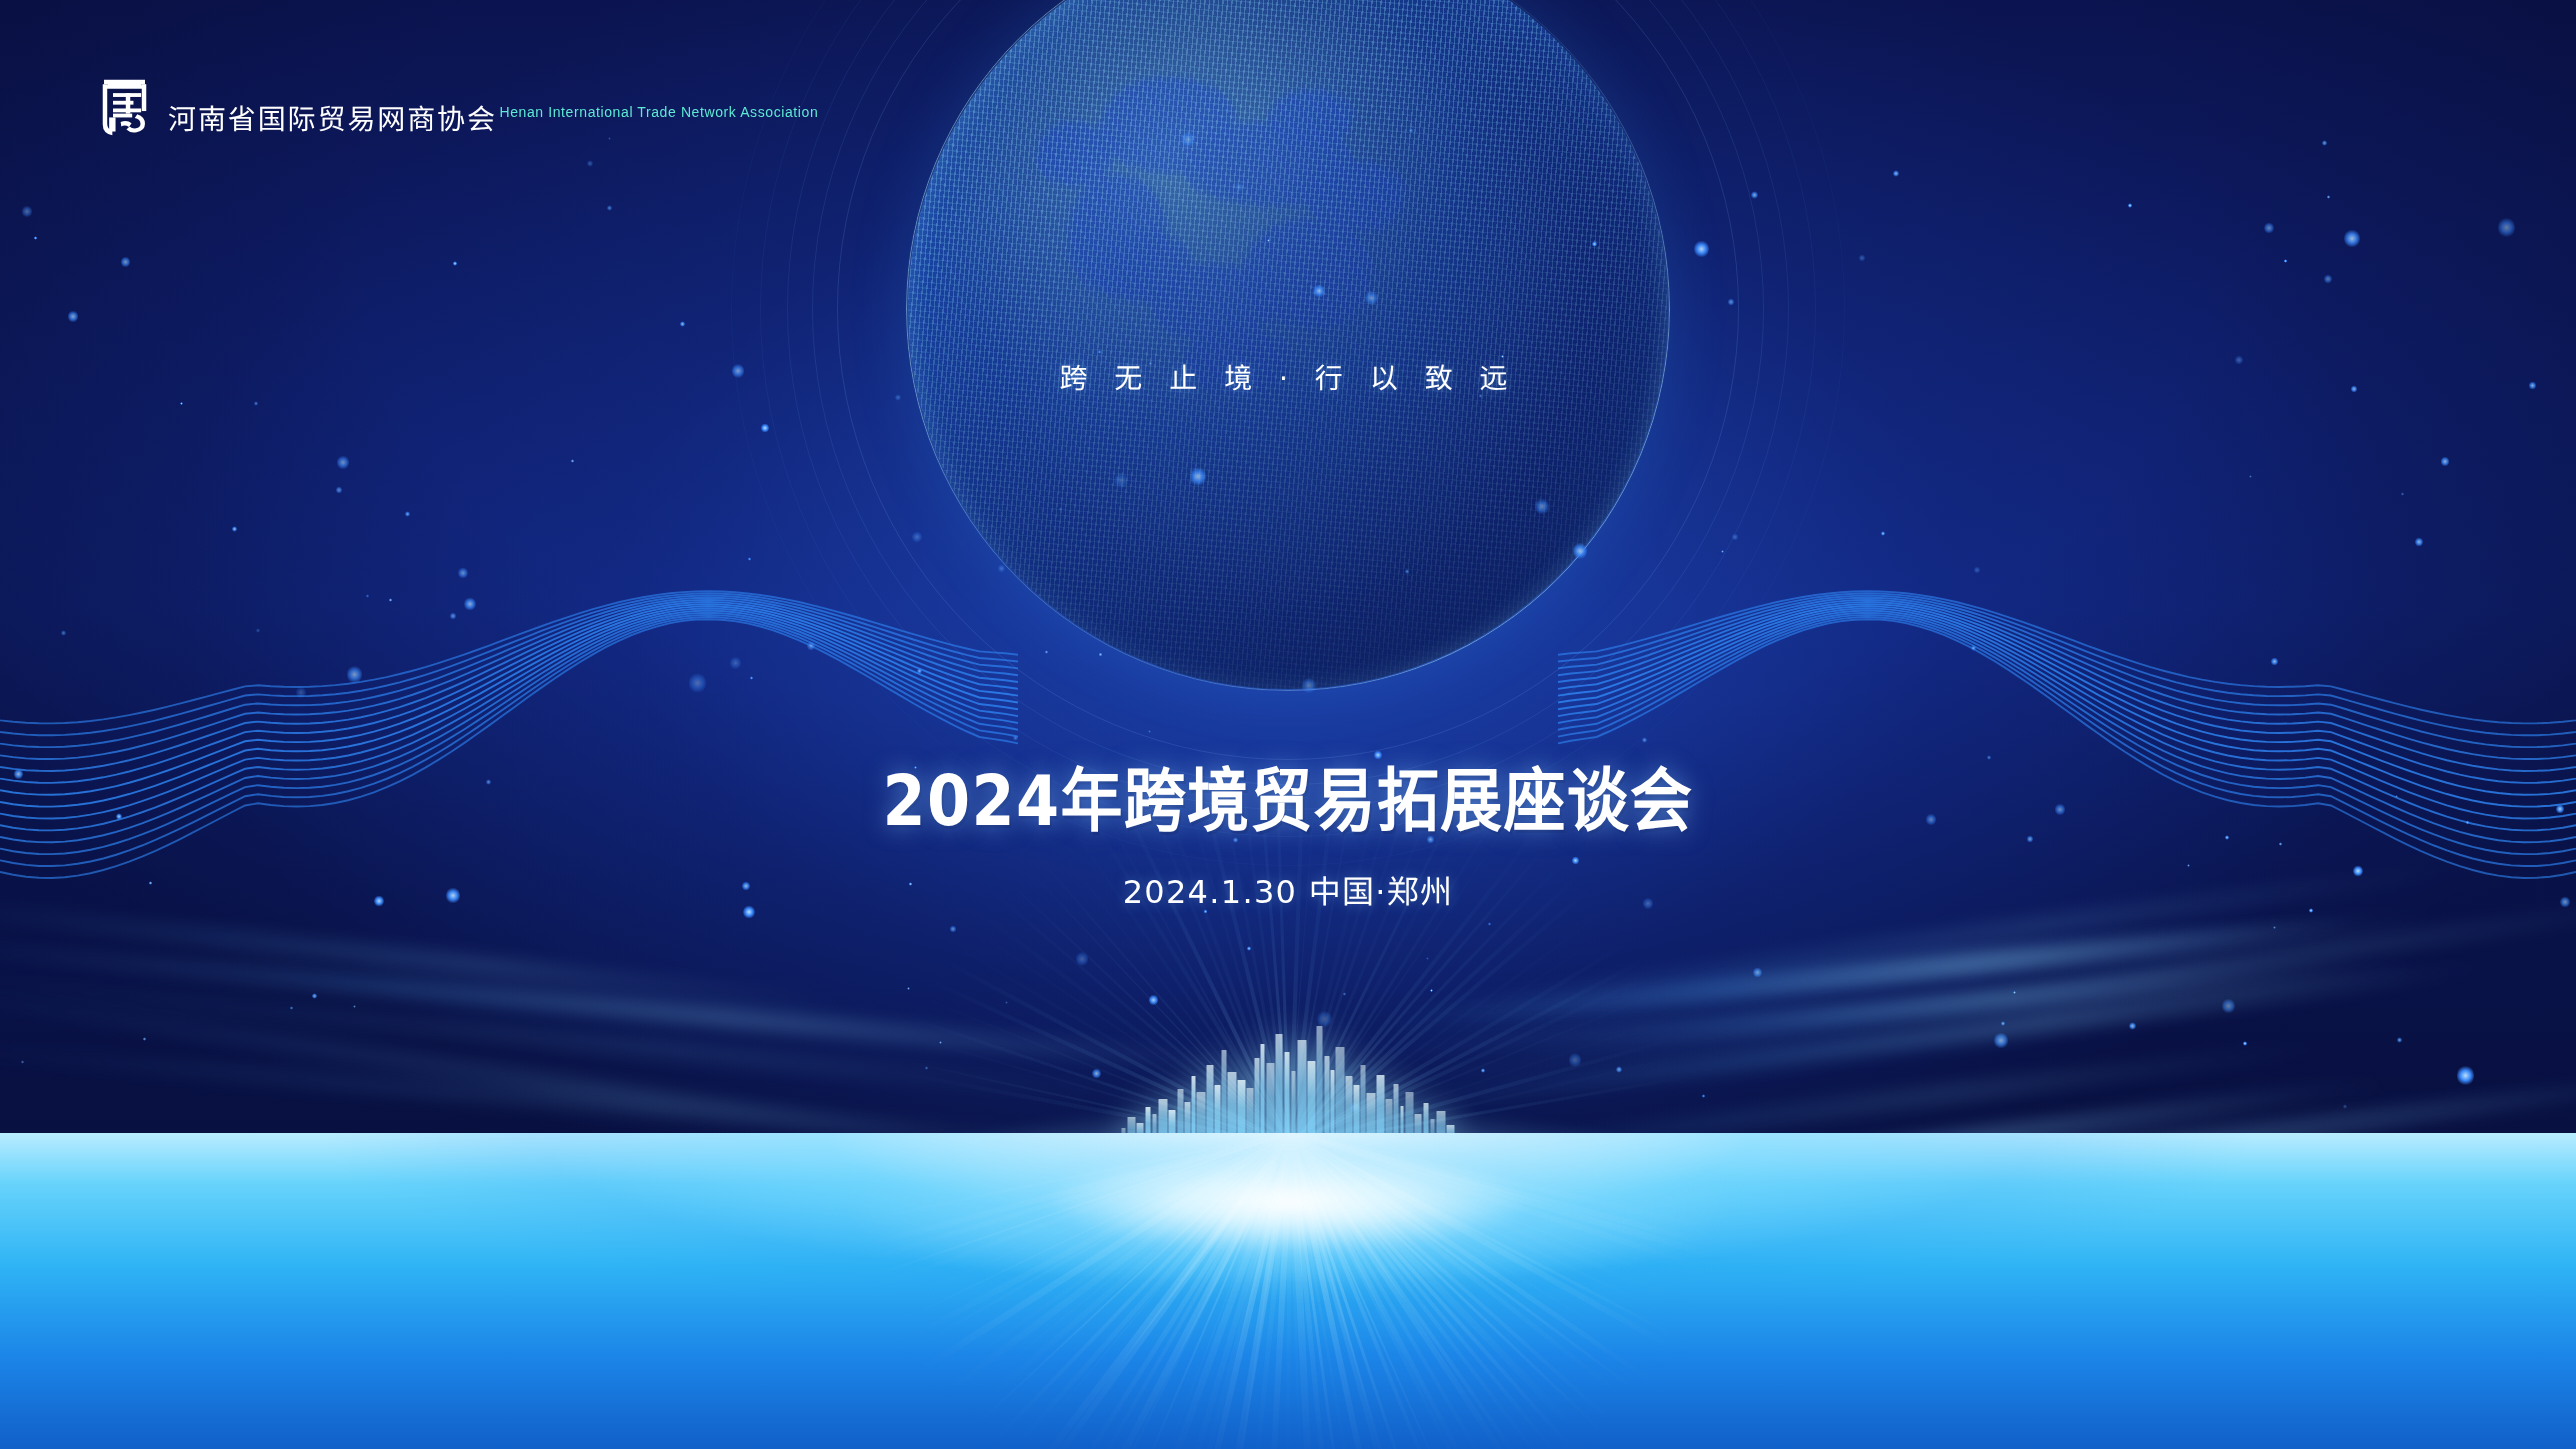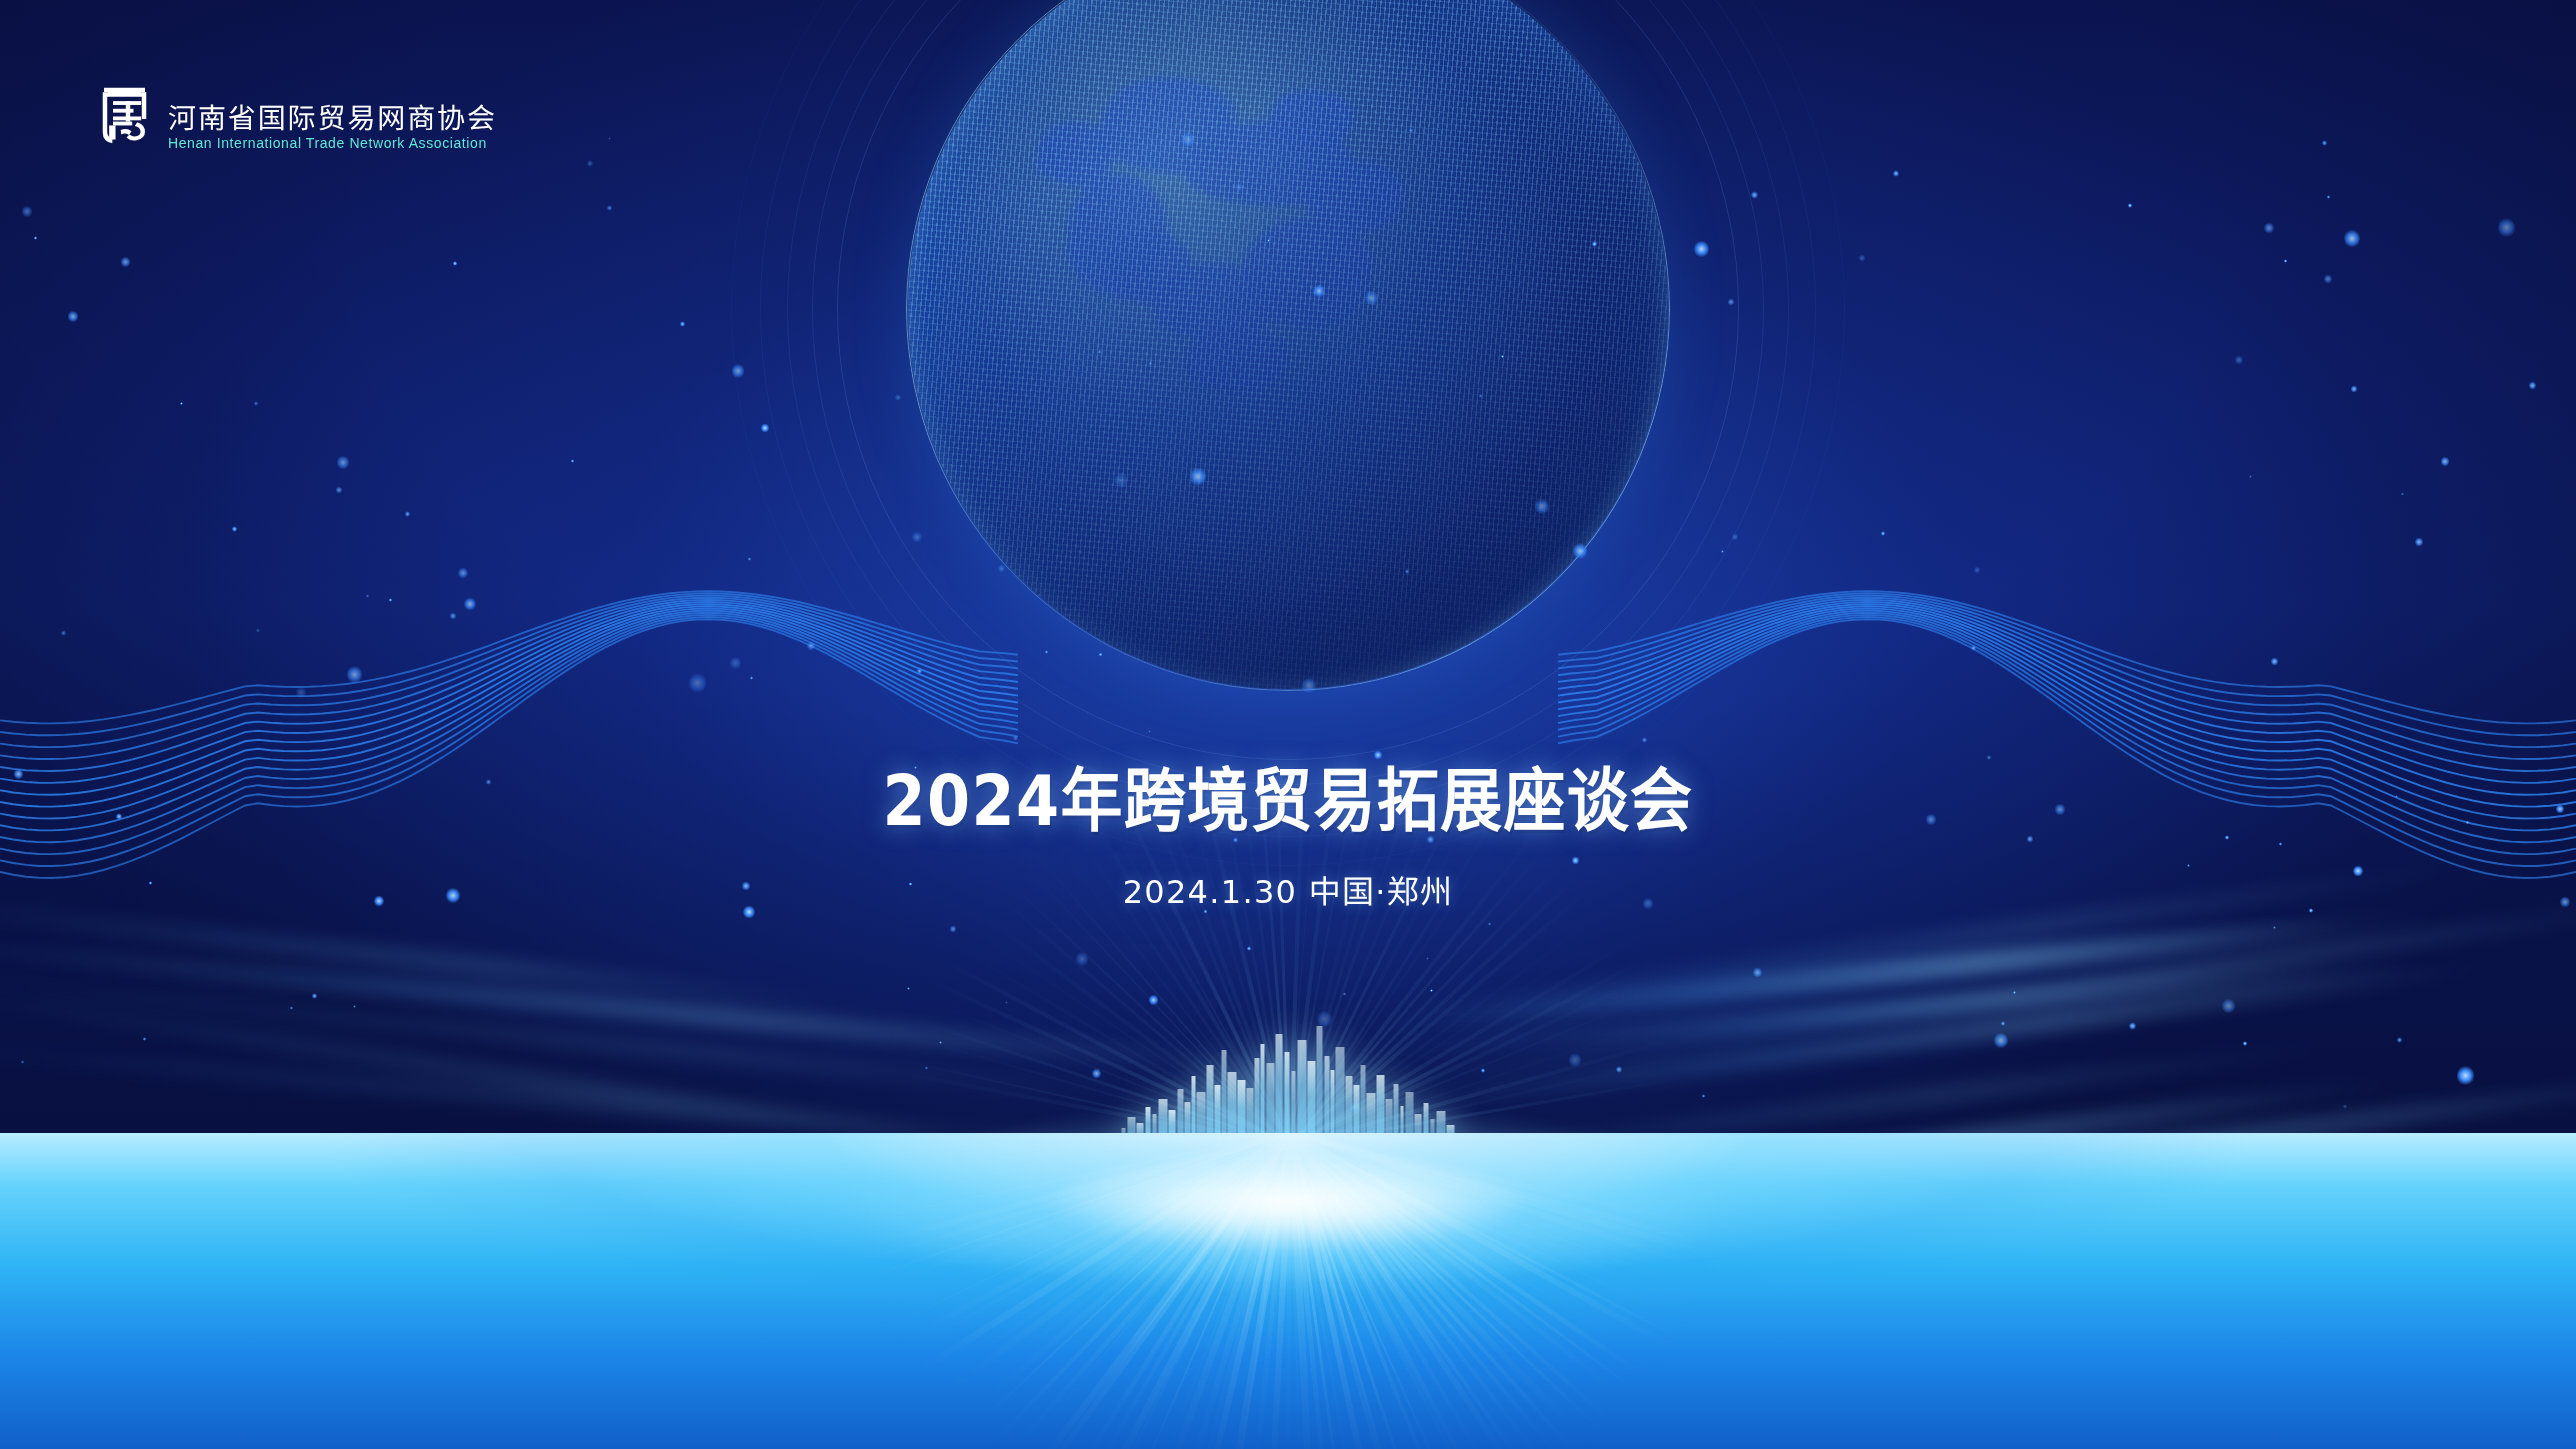--- a/index.html
+++ b/index.html
@@ -129,21 +129,21 @@
 
   
   #city{position:absolute;left:50%;top:1018px;transform:translateX(-50%);
     width:361px;height:129px;display:flex;align-items:flex-end;justify-content:center;gap:1.3px;
     filter:drop-shadow(0 0 16.7px rgba(150,230,255,.85));}
   #city b{display:block;background:linear-gradient(180deg, rgba(235,252,255,.92) 0%, rgba(150,225,255,.72) 42%, rgba(120,210,255,.95) 100%);border-radius:0.6px;}
 
   
   #logo{position:absolute;left:95px;top:72px;display:flex;align-items:center;gap:14px;}
   #logo-mark{width:59px;height:64px;flex:0 0 auto;}
-  #logo-text{display:flex;flex-direction:column;gap:2.6px;margin-top:32px;}
+  #logo-text{display:flex;flex-direction:row;gap:2.6px;margin-top:32px;}
   #logo-cn{font-size:28px;color:#fff;letter-spacing:1.9px;line-height:1.05;font-weight:400;
     white-space:nowrap;font-family:"DejaVu Sans","Liberation Sans",sans-serif;}
   #logo-en{font-size:14px;color:#5eead4;letter-spacing:0.6px;line-height:1.1;white-space:nowrap;}
 
   
   #tagline{
     position:absolute;left:50%;top:356px;transform:translateX(-50%);
     font-size:28px;color:#ffffff;letter-spacing:9px;white-space:nowrap;
     font-family:"DejaVu Sans","Liberation Sans",sans-serif;
     text-shadow:0 0 11.6px rgba(120,190,255,.45);
@@ -612,19 +612,20 @@
         <path d="M66 66 q12 4 12 15 q0 11 -13 13 q-10 2 -16 -4 l5 -5 q4 4 10 3 q7 -1 7 -7 q0 -7 -9 -9 Z"></path>
         <path d="M40 78 q10 -4 17 2 l-4 6 q-6 -4 -12 -1 Z"></path>
       </g>
     </svg>
     <div id="logo-text">
       <div id="logo-cn">河南省国际贸易网商协会</div>
       <div id="logo-en">Henan International Trade Network Association</div>
     </div>
   </div>
 
+  <div id="tagline">跨 无 止 境 · 行 以 致 远</div>
 
 
   <div id="subtitle">2024年跨境贸易拓展座谈会</div>
   <div id="datetime">2024.1.30  中国·郑州</div>
 
 </div>
 
 
 </body></html>

